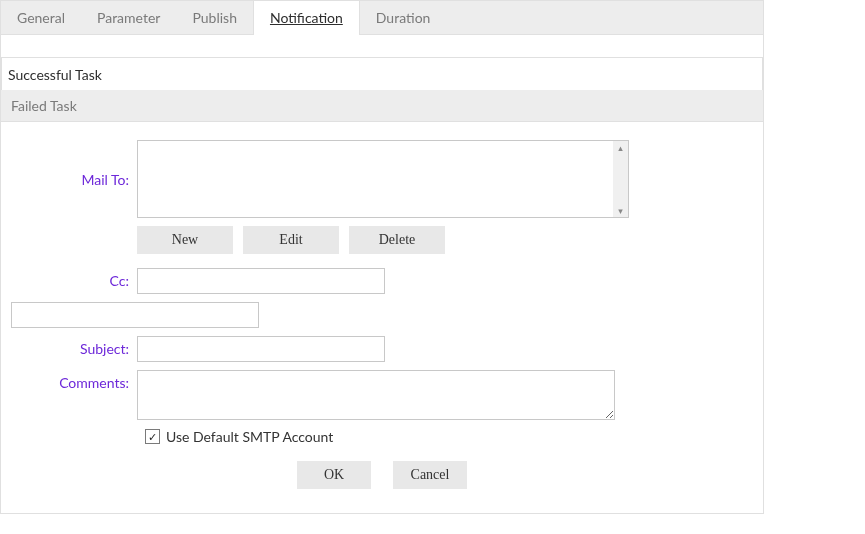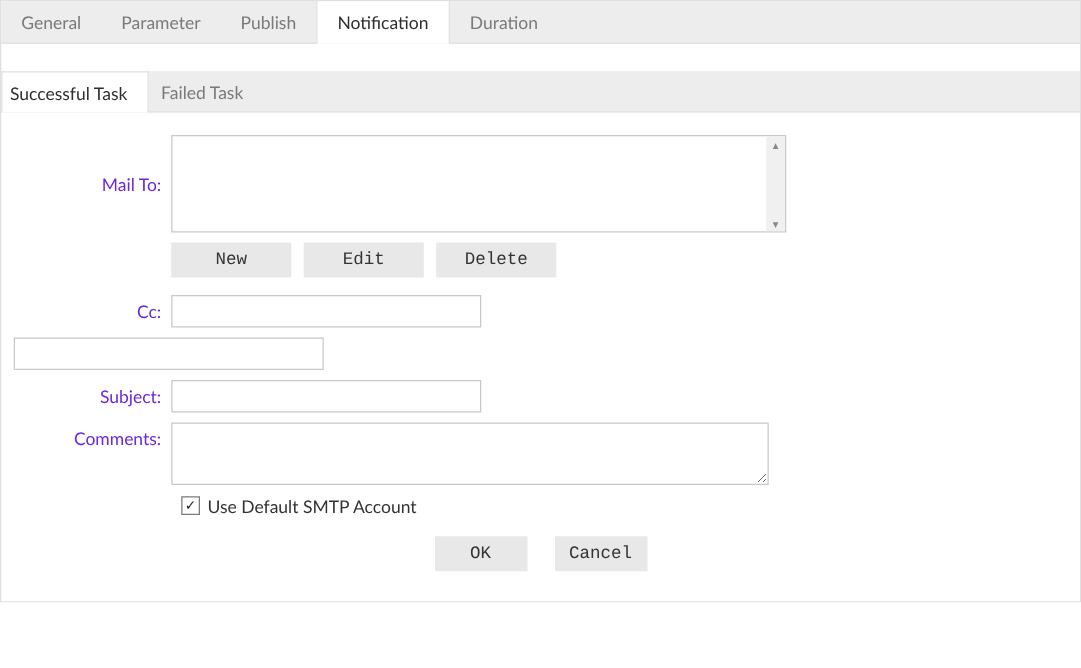--- a/index.html
+++ b/index.html
@@ -4,48 +4,50 @@
 <style>
   * { box-sizing: border-box; }
   body {
     margin: 0;
     font-family: "Segoe UI", "Lato", Arial, sans-serif;
     font-size: 14px;
     color: #333;
     background: #fff;
   }
   .dialog {
-    width: 865px;
+    width: 764px;
     border: 1px solid #e0e0e0;
     background: #fff;
   }
   
   .tabstrip {
     display: flex;
     background: #ededed;
     border-bottom: 1px solid #e0e0e0;
   }
   .tab {
     padding: 8px 16px;
     color: #7a7a7a;
     cursor: pointer;
   }
   .tab.active {
     background: #fff;
     color: #2e2e2e;
     border-right: 1px solid #e0e0e0;
     border-left: 1px solid #e0e0e0;
     margin-bottom: -1px;
+    text-decoration: underline;
   }
   
   .subtabstrip {
     display: flex;
     background: #ededed;
     margin-top: 22px;
     border-bottom: 1px solid #e0e0e0;
+    flex-direction: column;
   }
   .subtab {
     padding: 8px 16px 7px 10px;
     color: #7a7a7a;
     cursor: pointer;
   }
   .subtab.active {
     background: #fff;
     color: #2e2e2e;
     border-top: 1px solid #e0e0e0;
@@ -98,21 +100,21 @@
     margin-left: 126px;
     margin-bottom: 14px;
   }
   .btn {
     background: #e8e8e8;
     border: none;
     height: 28px;
     min-width: 96px;
     cursor: pointer;
     color: #333;
-    font-family: Liberation Mono, monospace;
+    font-family: Liberation Serif, serif;
     font-size: 14px;
   }
   .btn.small { min-width: 74px; }
   input[type=text].field {
     width: 248px;
     height: 26px;
     border: 1px solid #c8c8c8;
     padding: 0 6px;
     font-family: inherit;
     font-size: 14px;

